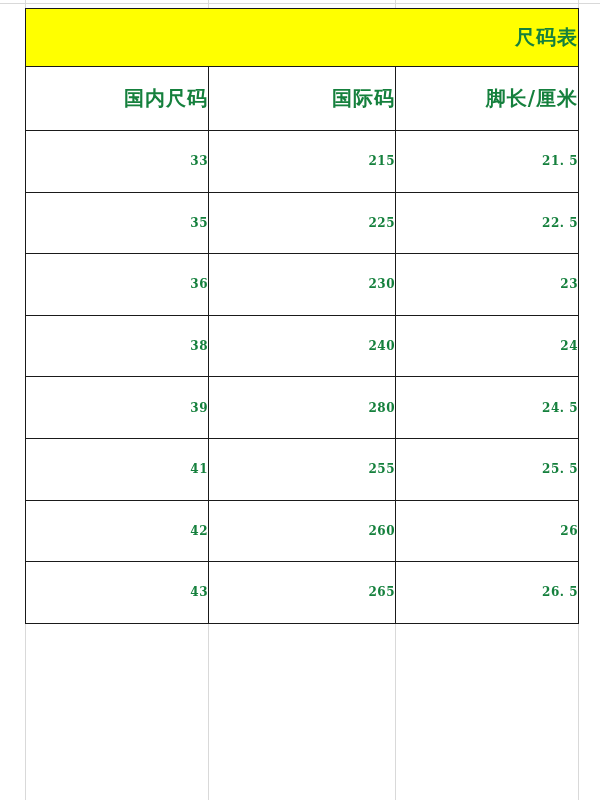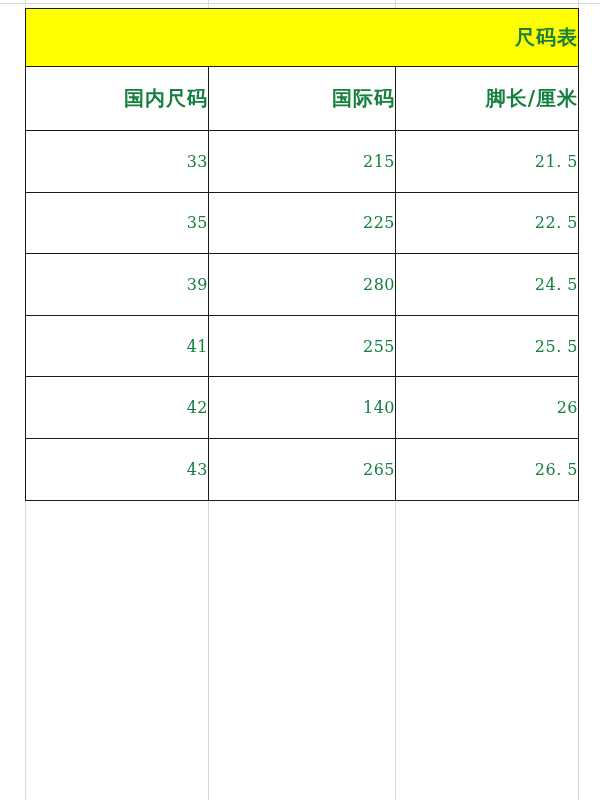--- a/index.html
+++ b/index.html
@@ -70,22 +70,22 @@
 
   .head-cell {
     height: 63px;
     font-size: 20px;
     font-weight: bold;
     letter-spacing: 1px;
   }
 
   .data-cell {
     height: 60.6px;
-    font-size: 16px;
-    font-weight: normal;
+    font-size: 12px;
+    font-weight: bold;
     letter-spacing: 0.5px;
   }
 </style>
 </head>
 <body>
 
 <div class="sheet">
 
   <div class="grid-h" style="top:3px;"></div>
   <div class="grid-v" style="left:25px;"></div>
@@ -115,32 +115,42 @@
         <td class="data-cell">33</td>
         <td class="data-cell">215</td>
         <td class="data-cell">21. 5</td>
       </tr>
       <tr>
         <td class="data-cell">35</td>
         <td class="data-cell">225</td>
         <td class="data-cell">22. 5</td>
       </tr>
       <tr>
+        <td class="data-cell">36</td>
+        <td class="data-cell">230</td>
+        <td class="data-cell">23</td>
+      </tr>
+      <tr>
+        <td class="data-cell">38</td>
+        <td class="data-cell">240</td>
+        <td class="data-cell">24</td>
+      </tr>
+      <tr>
         <td class="data-cell">39</td>
         <td class="data-cell">280</td>
         <td class="data-cell">24. 5</td>
       </tr>
       <tr>
         <td class="data-cell">41</td>
         <td class="data-cell">255</td>
         <td class="data-cell">25. 5</td>
       </tr>
       <tr>
         <td class="data-cell">42</td>
-        <td class="data-cell">140</td>
+        <td class="data-cell">260</td>
         <td class="data-cell">26</td>
       </tr>
       <tr>
         <td class="data-cell">43</td>
         <td class="data-cell">265</td>
         <td class="data-cell">26. 5</td>
       </tr>
 
     </tbody>
   </table>

